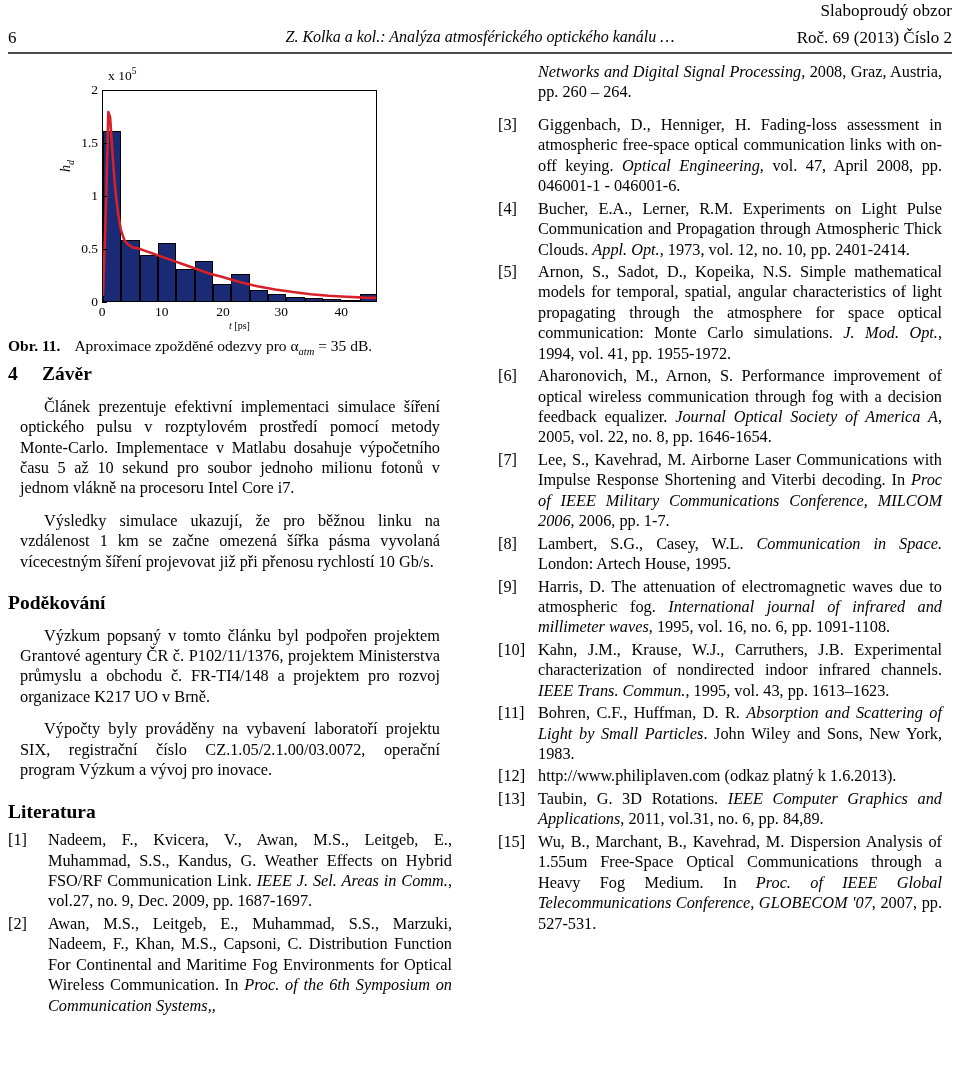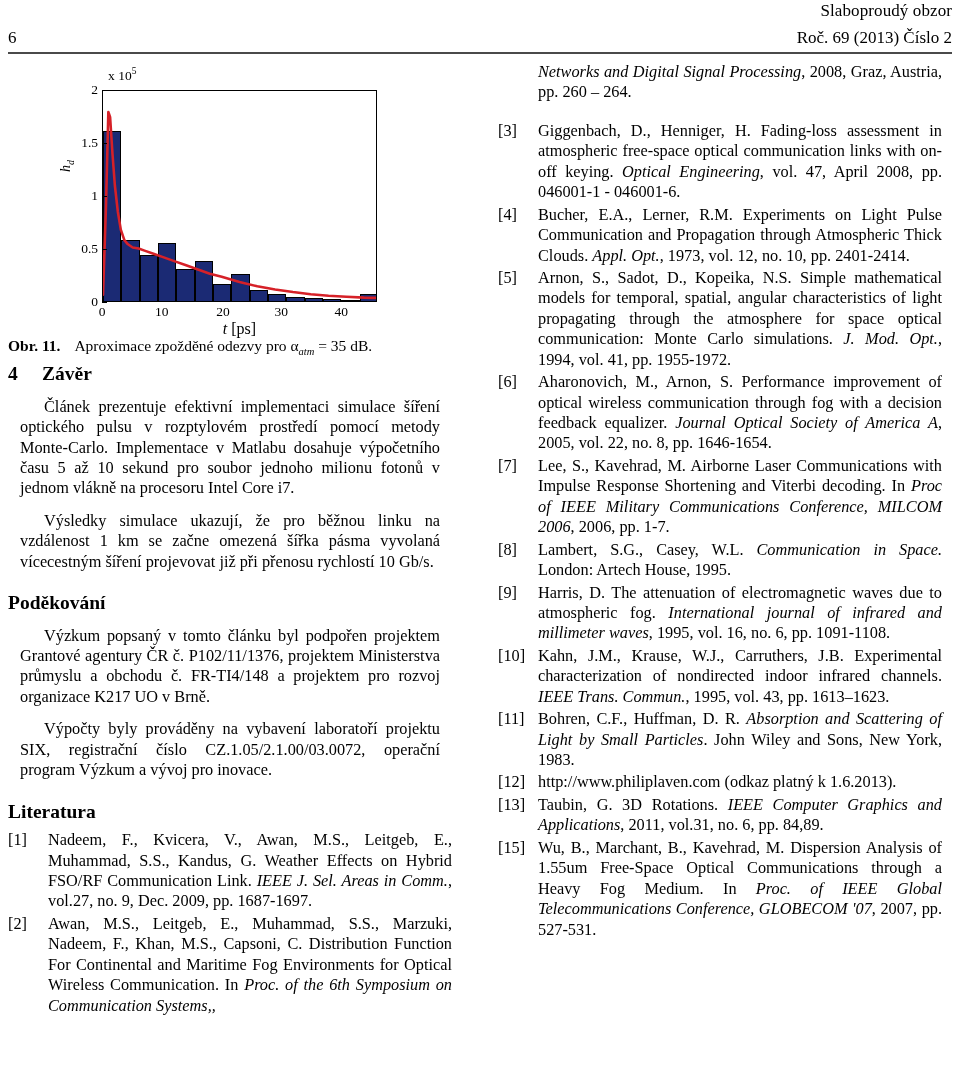--- a/index.html
+++ b/index.html
@@ -156,21 +156,21 @@
     font-size: 13.5px;
     transform: translateX(-50%);
     white-space: nowrap;
   }
   .x-axis-title {
     position: absolute;
     left: 40px;
     top: 258px;
     width: 275px;
     text-align: center;
-    font-size: 16px;
+    font-size: 10px;
     white-space: nowrap;
   }
   .x-axis-title i { font-style: italic; }
   .y-axis-title {
     position: absolute;
     left: -4px;
     top: 110px;
     font-size: 14px;
     transform: rotate(-90deg);
     transform-origin: left top;
@@ -239,29 +239,30 @@
     font-size: 16.3px;
   }
   ol.refs li i, .it { font-style: italic; }
 
   
   .cont {
     font-size: 16.3px;
     line-height: 1.255;
     text-align: justify;
     padding-left: 40px;
-    margin: 0 0 18px 0;
+    margin: 0 0 12px 0;
   }
 </style>
 </head>
 <body>
 
 <div class="page-header">
   <div class="hdr-journal">Slaboproudý obzor</div>
   <div class="hdr-pageno">6</div>
+  <div class="hdr-center">Z. Kolka a kol.: Analýza atmosférického optického kanálu …</div>
   <div class="hdr-issue">Roč. 69 (2013) Číslo 2</div>
   <div class="hdr-rule"></div>
 </div>
 
 <div class="columns">
 
   <div class="col col-left">
 
     <figure class="figure">
       <div class="figure-plot">

